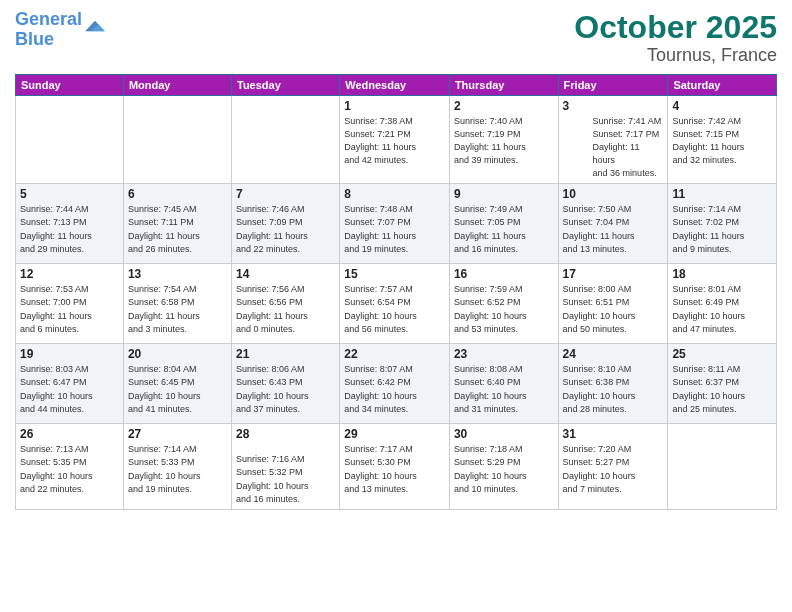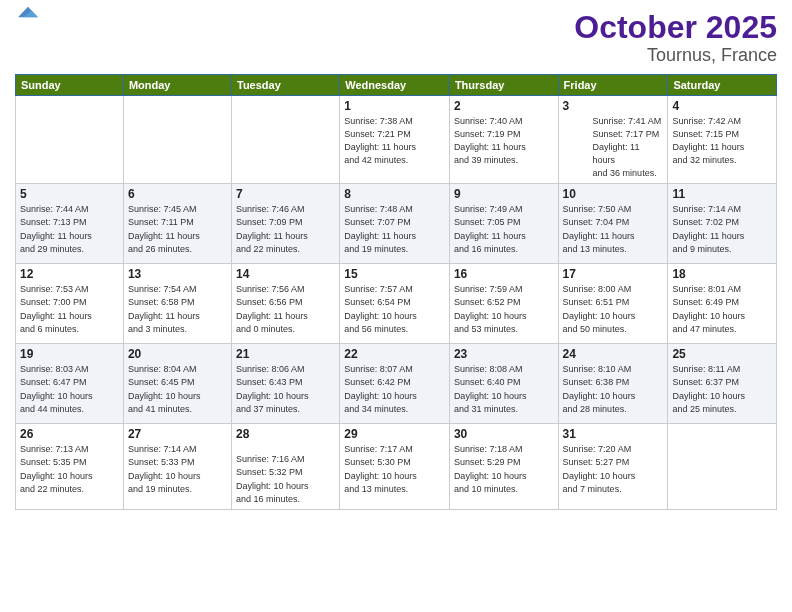--- a/index.html
+++ b/index.html
@@ -39,35 +39,35 @@
       width: 20px;
       height: 20px;
       margin-left: 2px;
     }
     .month-title-block {
       text-align: right;
     }
     .month-title {
       font-size: 32px;
       font-weight: bold;
-      color: #4c1d95;
+      color: #0f766e;
       line-height: 1.1;
     }
     .location {
       font-size: 18px;
       color: #555;
       text-align: right;
     }
     .calendar {
       width: 100%;
       border-collapse: collapse;
       border: 1px solid #ccc;
     }
     .calendar th {
-      background-color: #4d7c0f;
+      background-color: #a21caf;
       color: white;
       font-size: 11px;
       font-weight: bold;
       padding: 4px 5px;
       text-align: left;
       border: 1px solid #2d6aa0;
     }
     .calendar td {
       width: 113px;
       height: 80px;
@@ -97,20 +97,24 @@
     }
   </style>
 </head>
 <body>
 
 <div class="page">
   <div class="header">
     <div class="logo">
       <div>
         <div style="display:flex;align-items:center;">
+          <span class="logo-text">
+            <span>General</span><br>
+            <span style="color:#4a90d9;font-weight:bold;font-size:18px;">Blue</span>
+          </span>
           <svg class="logo-icon" viewBox="0 0 30 20" xmlns="http://www.w3.org/2000/svg" style="margin-left:3px;margin-top:-8px;">
             <polygon points="0,18 15,2 30,18" fill="#3a7abf" opacity="0.9"></polygon>
             <polygon points="8,18 20,8 30,18" fill="#5aaae0" opacity="0.7"></polygon>
           </svg>
         </div>
       </div>
     </div>
     <div class="month-title-block">
       <div class="month-title">October 2025</div>
       <div class="location">Tournus, France</div>

